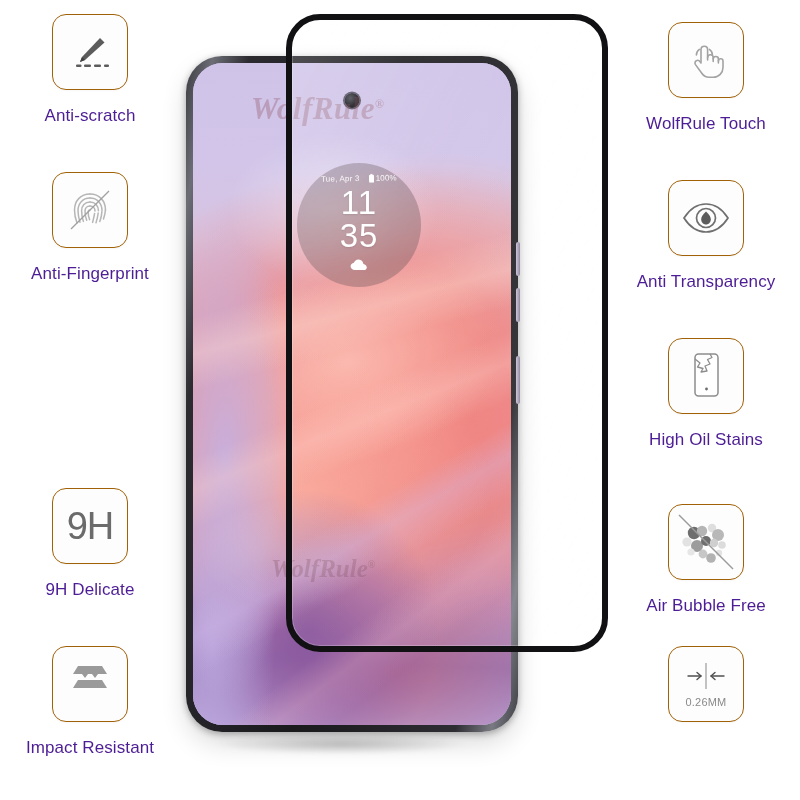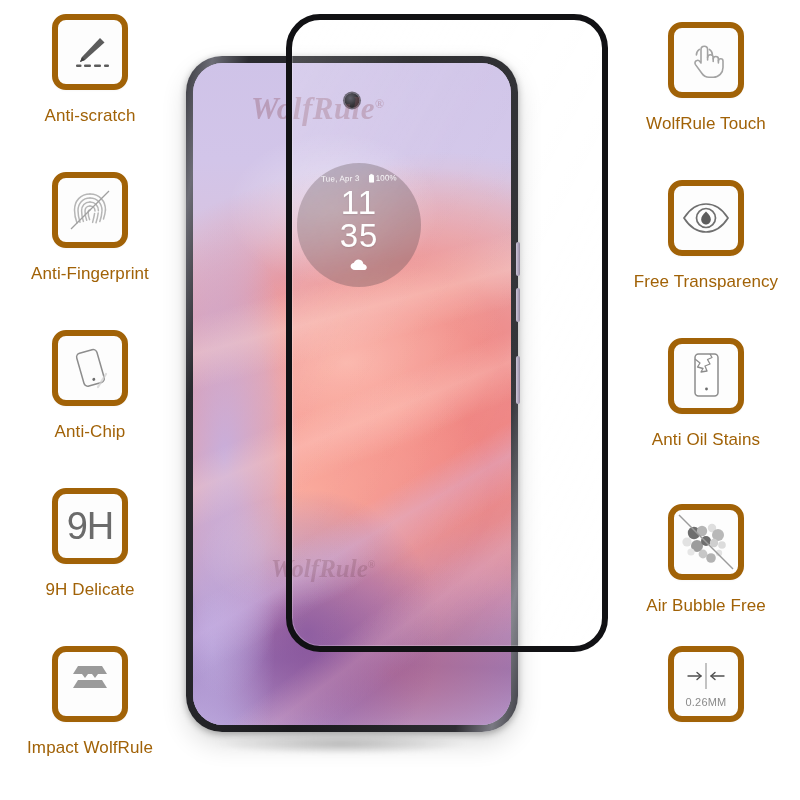--- a/index.html
+++ b/index.html
@@ -33,35 +33,35 @@
     position: absolute;
     width: 100%;
     display: flex;
     flex-direction: column;
     align-items: center;
   }
 
   .feature-icon-box {
     width: 76px;
     height: 76px;
-    border: 6px solid #a16207;
+    border: 1px solid #a16207;
     border-radius: 14px;
     background: #fdfdfd;
     display: flex;
     align-items: center;
     justify-content: center;
     box-shadow: 0 1px 2px rgba(0,0,0,0.03);
   }
 
   .feature-icon-box svg { display: block; }
 
   .feature-label {
     margin-top: 16px;
     font-size: 17px;
-    color: #a16207;
+    color: #4c1d95;
     letter-spacing: 0.1px;
     white-space: nowrap;
     text-align: right;
   }
 
   .hardness-text {
     font-size: 38px;
     font-weight: 400;
     color: #6b6b6b;
     letter-spacing: -1px;
@@ -335,50 +335,38 @@
             <path d="M34.8 36.6 C35.9 33.6 36.7 30.4 36.9 26.6"></path>
             <path d="M31 37.8 C32 34.6 32.8 31.4 33.2 28"></path>
             <path d="M27.6 37.4 C28.4 34.4 29.2 31.2 29.6 28.4"></path>
           </g>
           <line x1="6" y1="44" x2="44" y2="6" stroke="#a0a0a0" stroke-width="1.3"></line>
         </svg>
       </div>
       <div class="feature-label">Anti-Fingerprint</div>
     </div>
 
-    <div class="feature" style="top:330px;">
-      <div class="feature-icon-box">
-        <svg width="50" height="50" viewBox="0 0 50 50">
-          <g transform="rotate(-16 25 25)">
-            <rect x="15" y="8" width="21" height="34" rx="4" ry="4" fill="#fcfcfc" stroke="#8d8d8d" stroke-width="1.5"></rect>
-            <circle cx="25.5" cy="37" r="1.5" fill="#6b6b6b"></circle>
-          </g>
-          <path d="M33 44 L41 31" stroke="#cfcfcf" stroke-width="2.2" stroke-linecap="round" fill="none" opacity="0.7"></path>
-        </svg>
-      </div>
-      <div class="feature-label">Anti-Chip</div>
-    </div>
 
     <div class="feature" style="top:488px;">
       <div class="feature-icon-box">
         <span class="hardness-text">9H</span>
       </div>
       <div class="feature-label">9H Delicate</div>
     </div>
 
     <div class="feature" style="top:646px;">
       <div class="feature-icon-box">
         <svg width="48" height="40" viewBox="0 0 48 40">
           <path d="M12 16 L36 16 L41 24 L7 24 Z" fill="#9a9a9a"></path>
           <path d="M12 2 L36 2 L41 10 L7 10 Z" fill="#9a9a9a"></path>
           <path d="M16 10 L22 10 L19 14 Z" fill="#9a9a9a"></path>
           <path d="M26 10 L32 10 L29 14 Z" fill="#9a9a9a"></path>
         </svg>
       </div>
-      <div class="feature-label">Impact WolfRule</div>
+      <div class="feature-label">Impact Resistant</div>
     </div>
 
   </div>
 
   <div id="col-right" class="feature-col">
 
     <div class="feature" style="top:22px;">
       <div class="feature-icon-box">
         <svg width="48" height="48" viewBox="0 0 48 48">
           <g fill="none" stroke="#a3a3a3" stroke-width="1.6" stroke-linecap="round" stroke-linejoin="round">
@@ -398,32 +386,32 @@
 
     <div class="feature" style="top:180px;">
       <div class="feature-icon-box">
         <svg width="50" height="36" viewBox="0 0 50 36">
           <path d="M3 18 C10 7 18 4 25 4 C32 4 40 7 47 18 C40 29 32 32 25 32 C18 32 10 29 3 18 Z" fill="none" stroke="#6f6f6f" stroke-width="1.7"></path>
           <circle cx="25" cy="18" r="9.5" fill="none" stroke="#6f6f6f" stroke-width="1.7"></circle>
           <path d="M25 11.5 C28.4 14.6 29.8 17 29.8 19.4 C29.8 22.2 27.7 24.4 25 24.4
                    C22.3 24.4 20.2 22.2 20.2 19.4 C20.2 17 21.6 14.6 25 11.5 Z" fill="#5c5c5c"></path>
         </svg>
       </div>
-      <div class="feature-label">Free Transparency</div>
+      <div class="feature-label">Anti Transparency</div>
     </div>
 
     <div class="feature" style="top:338px;">
       <div class="feature-icon-box">
         <svg width="44" height="52" viewBox="0 0 44 52">
           <rect x="11" y="4" width="23" height="42" rx="3.5" ry="3.5" fill="#ffffff" stroke="#8d8d8d" stroke-width="1.5"></rect>
           <path d="M11 9 L16 13 L13.5 17 L19 18.5 L17 22 L23 21 L21 16 L26 14 L23.5 9.5 L28 7.5 L26 4" fill="none" stroke="#8d8d8d" stroke-width="1.3" stroke-linejoin="round"></path>
           <circle cx="22.5" cy="39" r="1.4" fill="#6b6b6b"></circle>
         </svg>
       </div>
-      <div class="feature-label">Anti Oil Stains</div>
+      <div class="feature-label">High Oil Stains</div>
     </div>
 
     <div class="feature" style="top:504px;">
       <div class="feature-icon-box">
         <svg width="62" height="62" viewBox="0 0 62 62">
           <g>
             <circle cx="19" cy="22" r="6.2" fill="#6e6e6e"></circle>
             <circle cx="27" cy="20" r="5.2" fill="#b5b5b5"></circle>
             <circle cx="37" cy="17" r="4.2" fill="#dedede"></circle>
             <circle cx="43" cy="24" r="6.0" fill="#b8b8b8"></circle>

